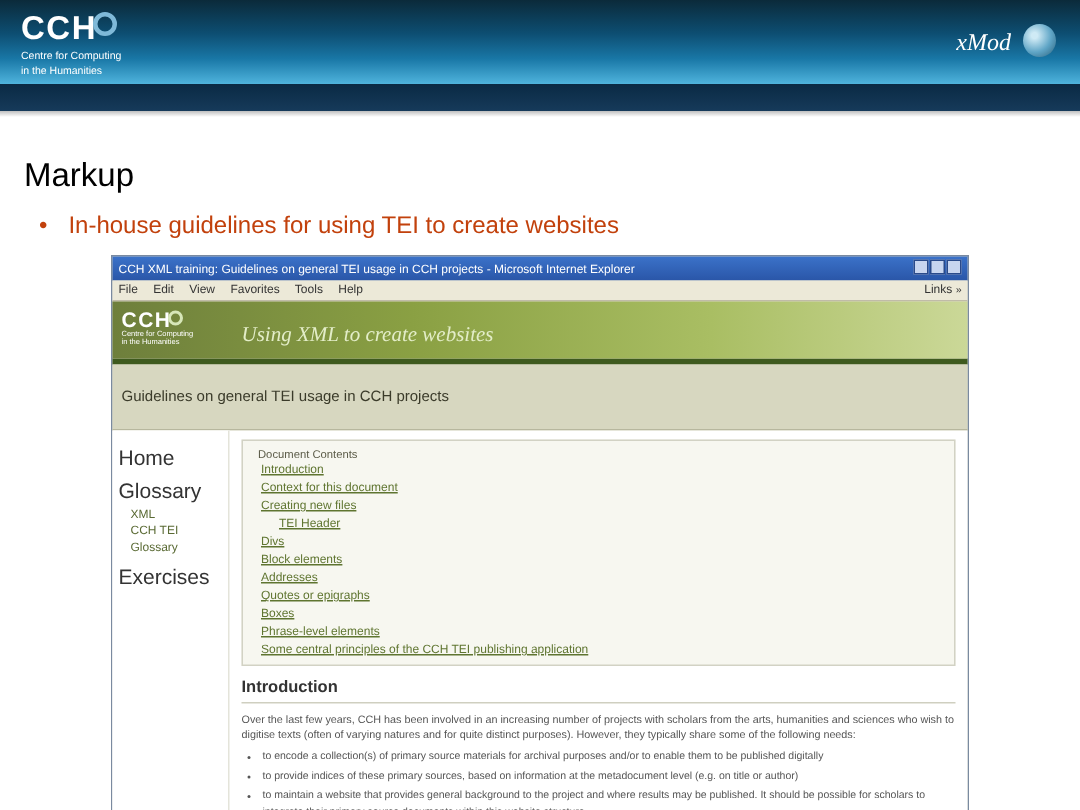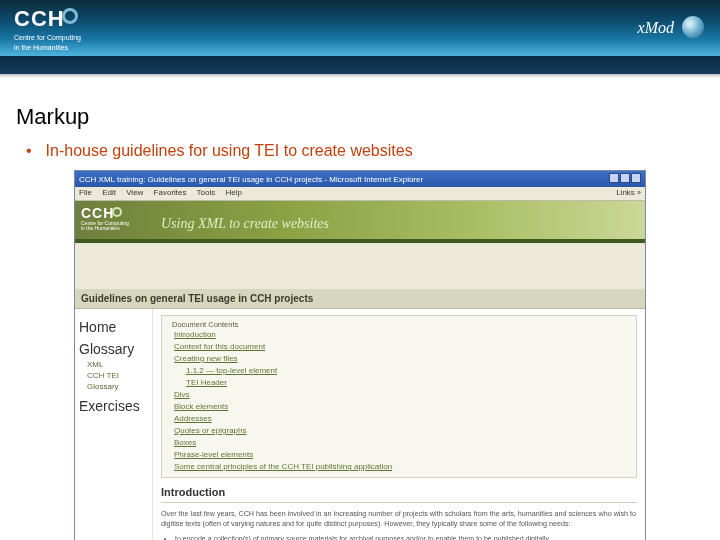--- a/index.html
+++ b/index.html
@@ -29,21 +29,21 @@
   .ie-menu-left span { margin-right:8px; }
   .ie-menu-right { font-size:8px; }
   .ie-menu-right .chev { font-size:7px; }
 
   .page-hdr { height:38px; background:linear-gradient(90deg,#6e7f3c 0%,#8aa043 35%,#a9be63 70%,#cbd898 100%); position:relative; color:#fff; }
   .page-hdr .plogo { position:absolute; left:6px; top:4px; font-size:14px; font-weight:bold; letter-spacing:1px;}
   .page-hdr .plogo .ring2 { display:inline-block; width:10px; height:10px; border:2px solid #d7e6b8; border-radius:50%; vertical-align:1px; margin-left:-2px;}
   .page-hdr .psub { position:absolute; left:6px; top:20px; font-size:5px; line-height:5px;}
   .page-hdr .ptitle { position:absolute; left:86px; top:15px; font-size:14px; color:#e3edc8; font-style:italic; font-family: Georgia,serif;}
   .page-greenbar { height:4px; background:#3e5a1e;}
-  .page-subhdr { background:#d7d7c0; padding:4px 6px; font-size:10px; font-weight:bold; color:#3b3b2a; border-bottom:1px solid #b7b79e;margin-top:46px;}
+  .page-subhdr { background:#d7d7c0; padding:16px 6px; font-size:10px; font-weight:normal; color:#3b3b2a; border-bottom:1px solid #b7b79e;}
 
   .page-body { display:flex; background:#fff;}
   .sidebar { width:78px; background:#fff; border-right:1px solid #e4e4da; padding:4px 4px; font-size:8px; color:#5a6a34;}
   .sidebar .head { font-weight:normal; color:#333; margin:6px 0 2px 0; font-size:14px;}
   .sidebar .item { padding:1px 0 1px 8px;}
   .content { flex:1; padding:6px 8px; font-size:8px; color:#555;}
   .toc-box { border:1px solid #d2d2c4; background:#f7f7f0; padding:4px 10px; margin-bottom:8px;}
   .toc-box .thead { font-size:7.5px; color:#5b5b47;}
   .toc-box a { display:block; color:#5f7530; text-decoration:underline; font-size:8px; padding-left:2px; line-height:12px;}
   .toc-box a.ind1 { padding-left:14px;}
@@ -115,21 +115,20 @@
       <div class="item">CCH TEI</div>
       <div class="item">Glossary</div>
       <div class="head">Exercises</div>
     </div>
     <div class="content">
       <div class="toc-box">
         <div class="thead">Document Contents</div>
         <a>Introduction</a>
         <a>Context for this document</a>
         <a>Creating new files</a>
-        <a class="ind1">1.1.2 — top-level element</a>
         <a class="ind1">TEI Header</a>
         <a>Divs</a>
         <a>Block elements</a>
         <a>Addresses</a>
         <a>Quotes or epigraphs</a>
         <a>Boxes</a>
         <a>Phrase-level elements</a>
         <a>Some central principles of the CCH TEI publishing application</a>
       </div>
       <div class="section-title">Introduction</div>

